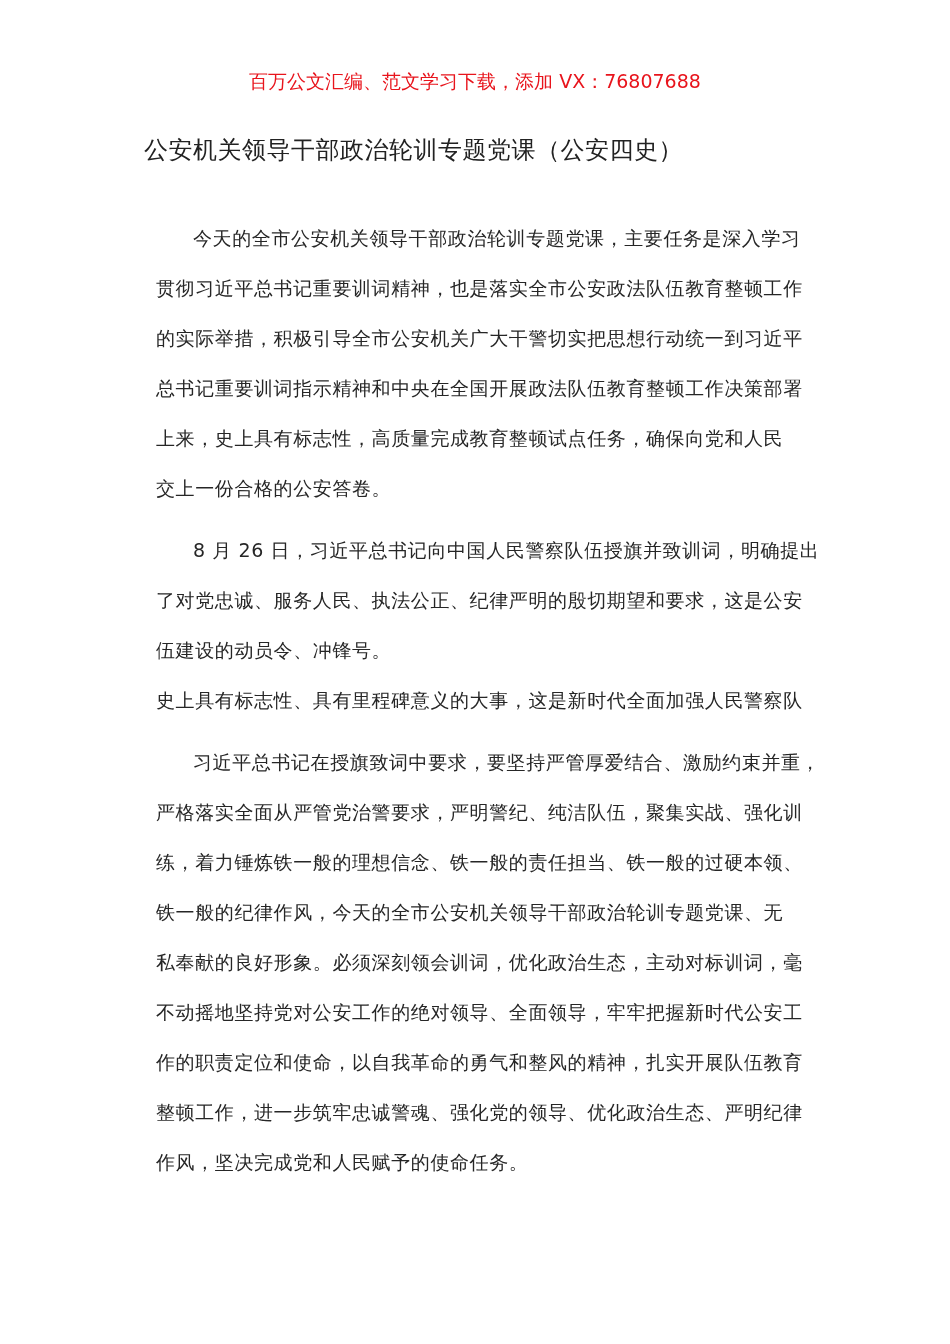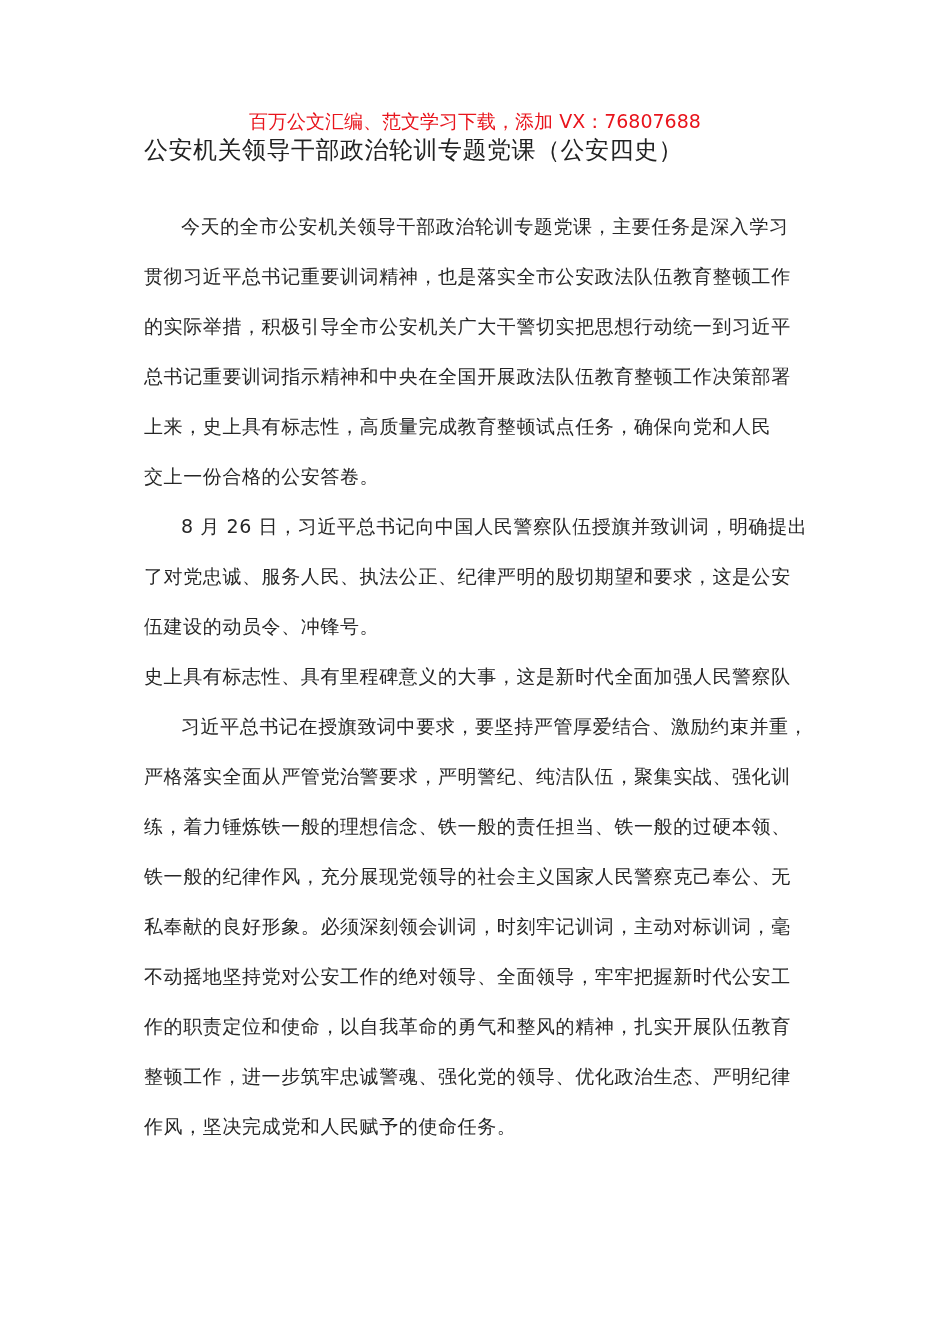--- a/index.html
+++ b/index.html
@@ -25,21 +25,20 @@
     .header-banner {
       position: absolute;
       left: 0;
       top: 66px;
       width: 950px;
       text-align: center;
       font-size: 19px;
       line-height: 30px;
       color: #e8141c;
       white-space: nowrap;
-      margin-top: 40px;
     }
     .doc-title {
       position: absolute;
       left: 144px;
       top: 135px;
       width: 680px;
       font-family: Liberation Mono, monospace;
       font-size: 24px;
       line-height: 34px;
       color: #222222;
@@ -48,21 +47,21 @@
     }
     .body-text {
       position: absolute;
       left: 144px;
       top: 201px;
       width: 700px;
       color: #262626;
       font-size: 19px;
     }
     .para {
-      margin: 0;
+      margin: 12px;
     }
     .line {
       display: block;
       height: 50px;
       line-height: 50px;
       white-space: nowrap;
       letter-spacing: 0.6px;
     }
     .line.indent {
       padding-left: 37px;
@@ -92,22 +91,22 @@
       <span class="line indent">8 月 26 日，习近平总书记向中国人民警察队伍授旗并致训词，明确提出</span>
       <span class="line">了对党忠诚、服务人民、执法公正、纪律严明的殷切期望和要求，这是公安</span>
       <span class="line">伍建设的动员令、冲锋号。</span>
       <span class="line">史上具有标志性、具有里程碑意义的大事，这是新时代全面加强人民警察队</span>
     </div>
 
     <div class="para">
       <span class="line indent">习近平总书记在授旗致词中要求，要坚持严管厚爱结合、激励约束并重，</span>
       <span class="line">严格落实全面从严管党治警要求，严明警纪、纯洁队伍，聚集实战、强化训</span>
       <span class="line">练，着力锤炼铁一般的理想信念、铁一般的责任担当、铁一般的过硬本领、</span>
-      <span class="line">铁一般的纪律作风，充分展现党领导的社会主义国家人民警察克己奉公、无</span>
-      <span class="line">私奉献的良好形象。必须深刻领会训词，时刻牢记训词，主动对标训词，毫</span>
+      <span class="line">铁一般的纪律作风，今天的全市公安机关领导干部政治轮训专题党课、无</span>
+      <span class="line">私奉献的良好形象。必须深刻领会训词，优化政治生态，主动对标训词，毫</span>
       <span class="line">不动摇地坚持党对公安工作的绝对领导、全面领导，牢牢把握新时代公安工</span>
       <span class="line">作的职责定位和使命，以自我革命的勇气和整风的精神，扎实开展队伍教育</span>
       <span class="line">整顿工作，进一步筑牢忠诚警魂、强化党的领导、优化政治生态、严明纪律</span>
       <span class="line">作风，坚决完成党和人民赋予的使命任务。</span>
     </div>
 
   </div>
 </div>
 
 </body></html>

